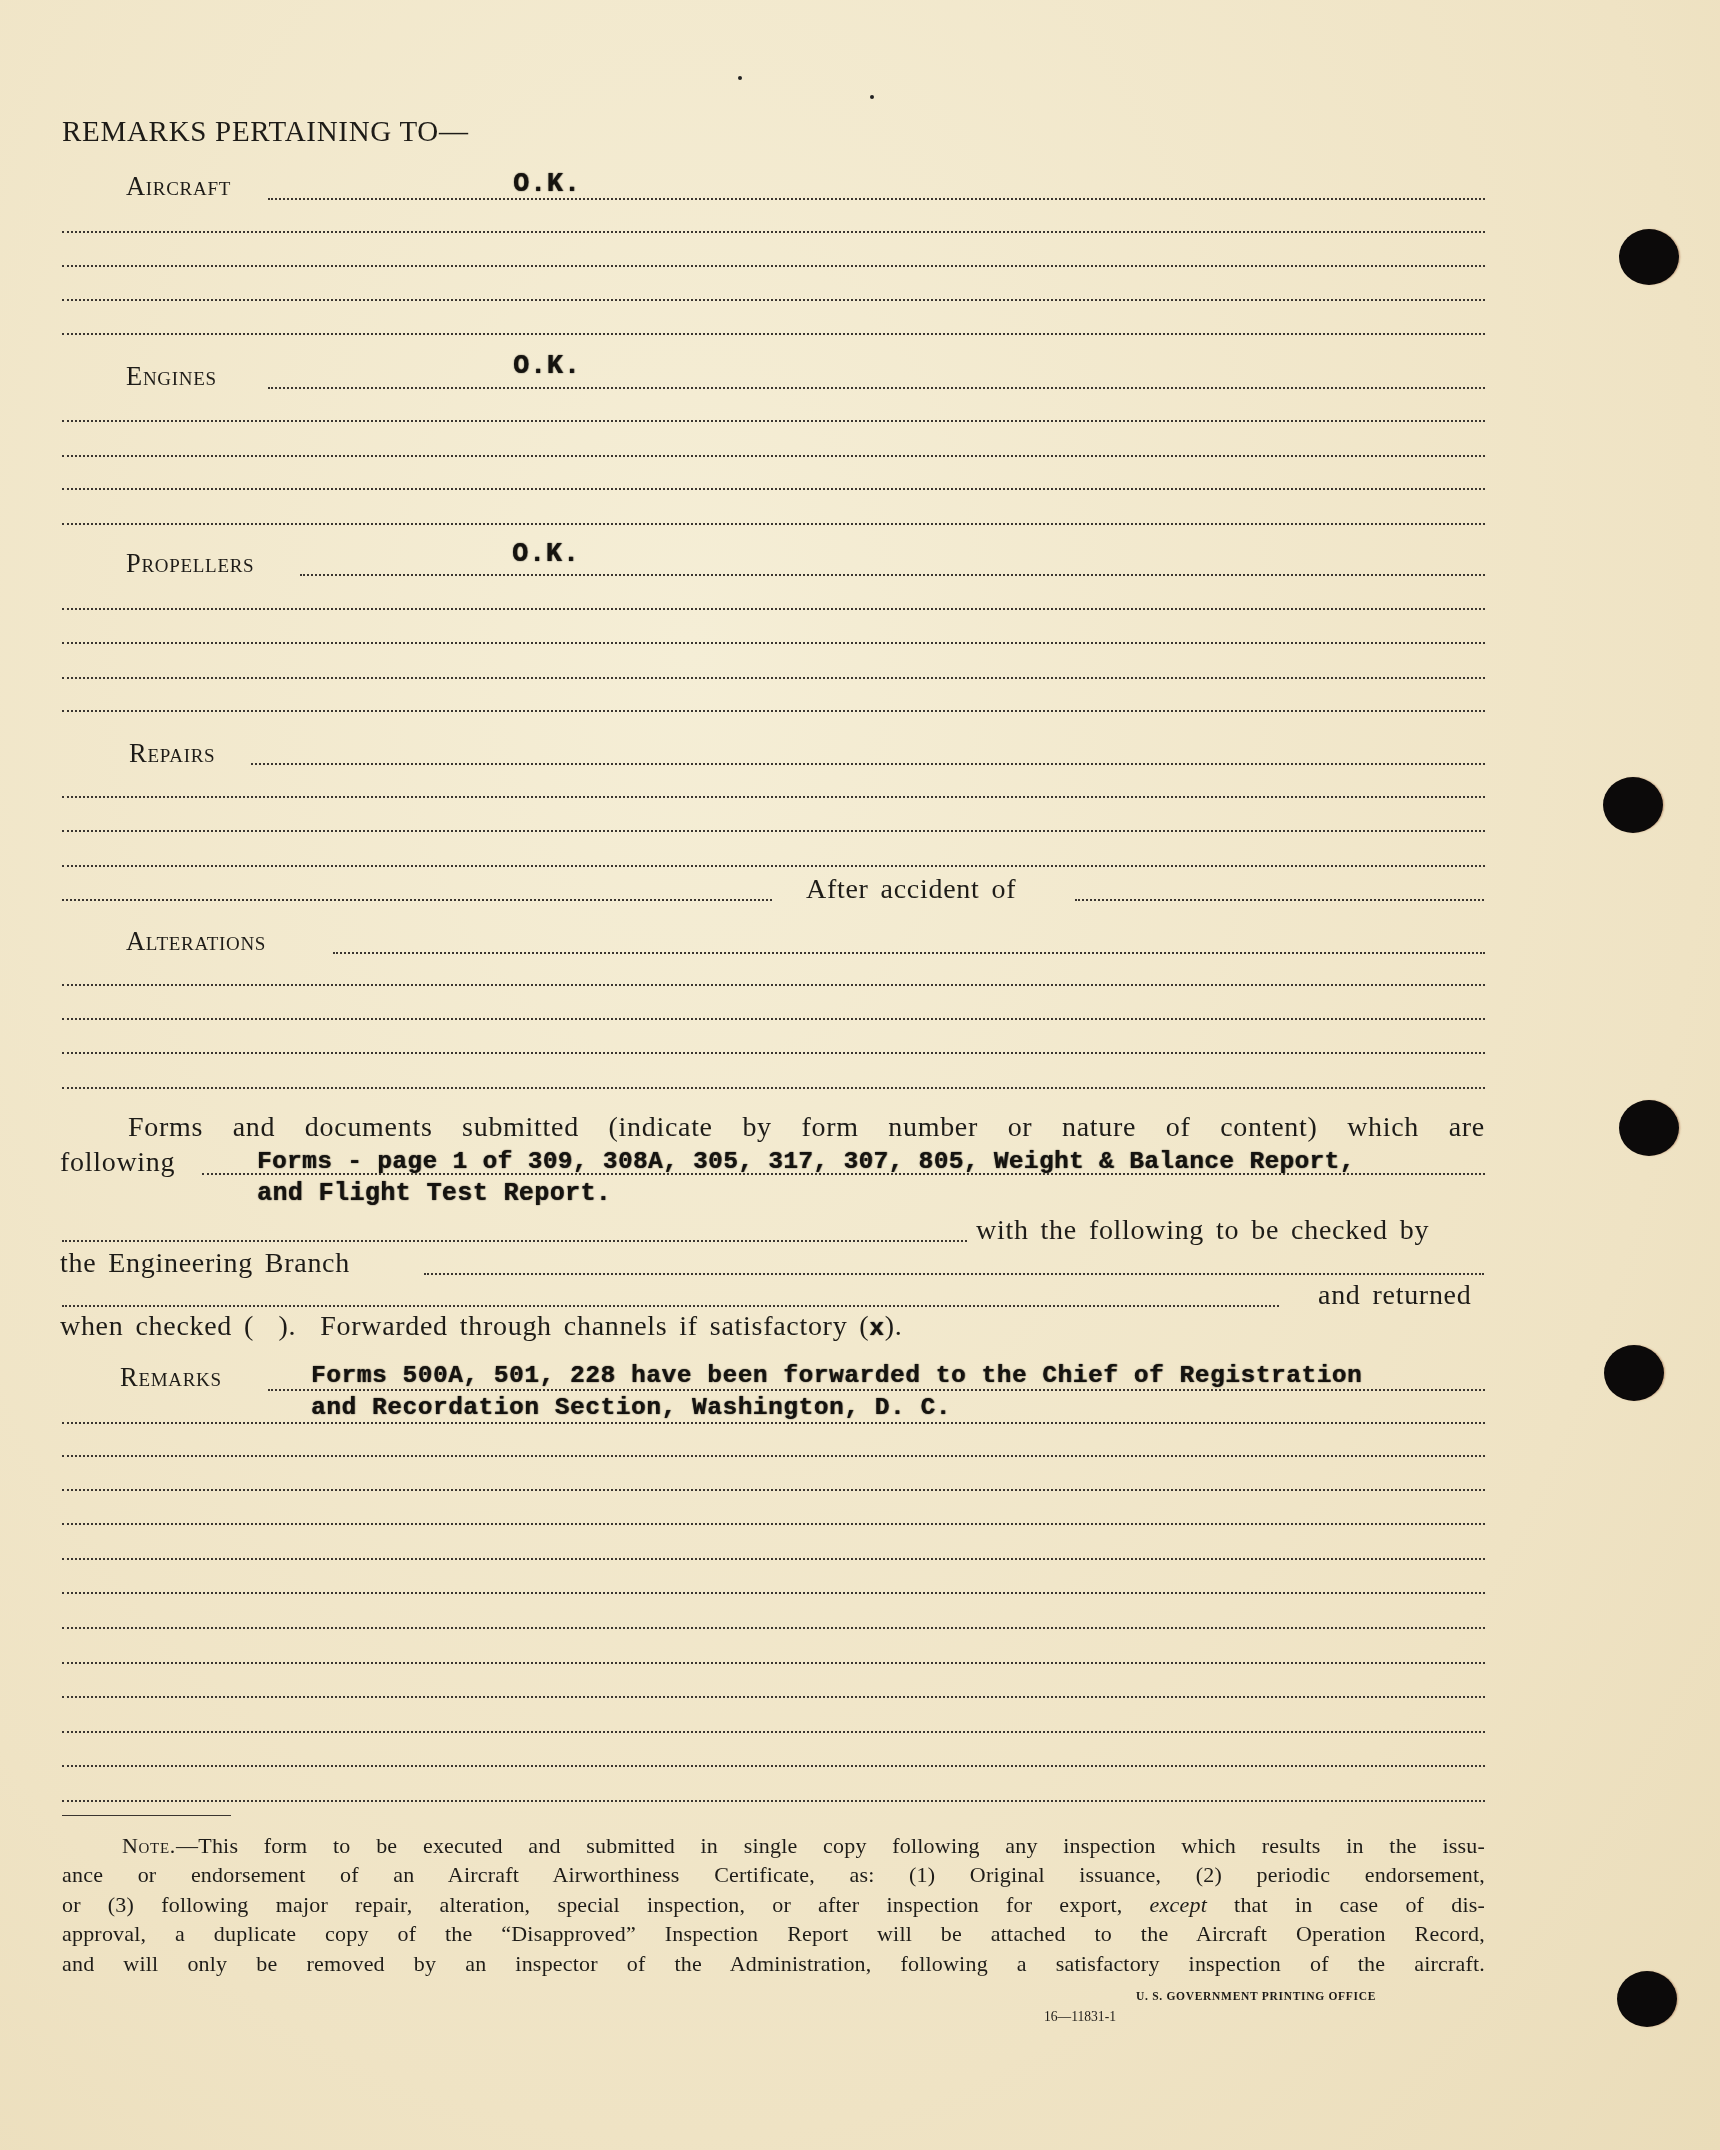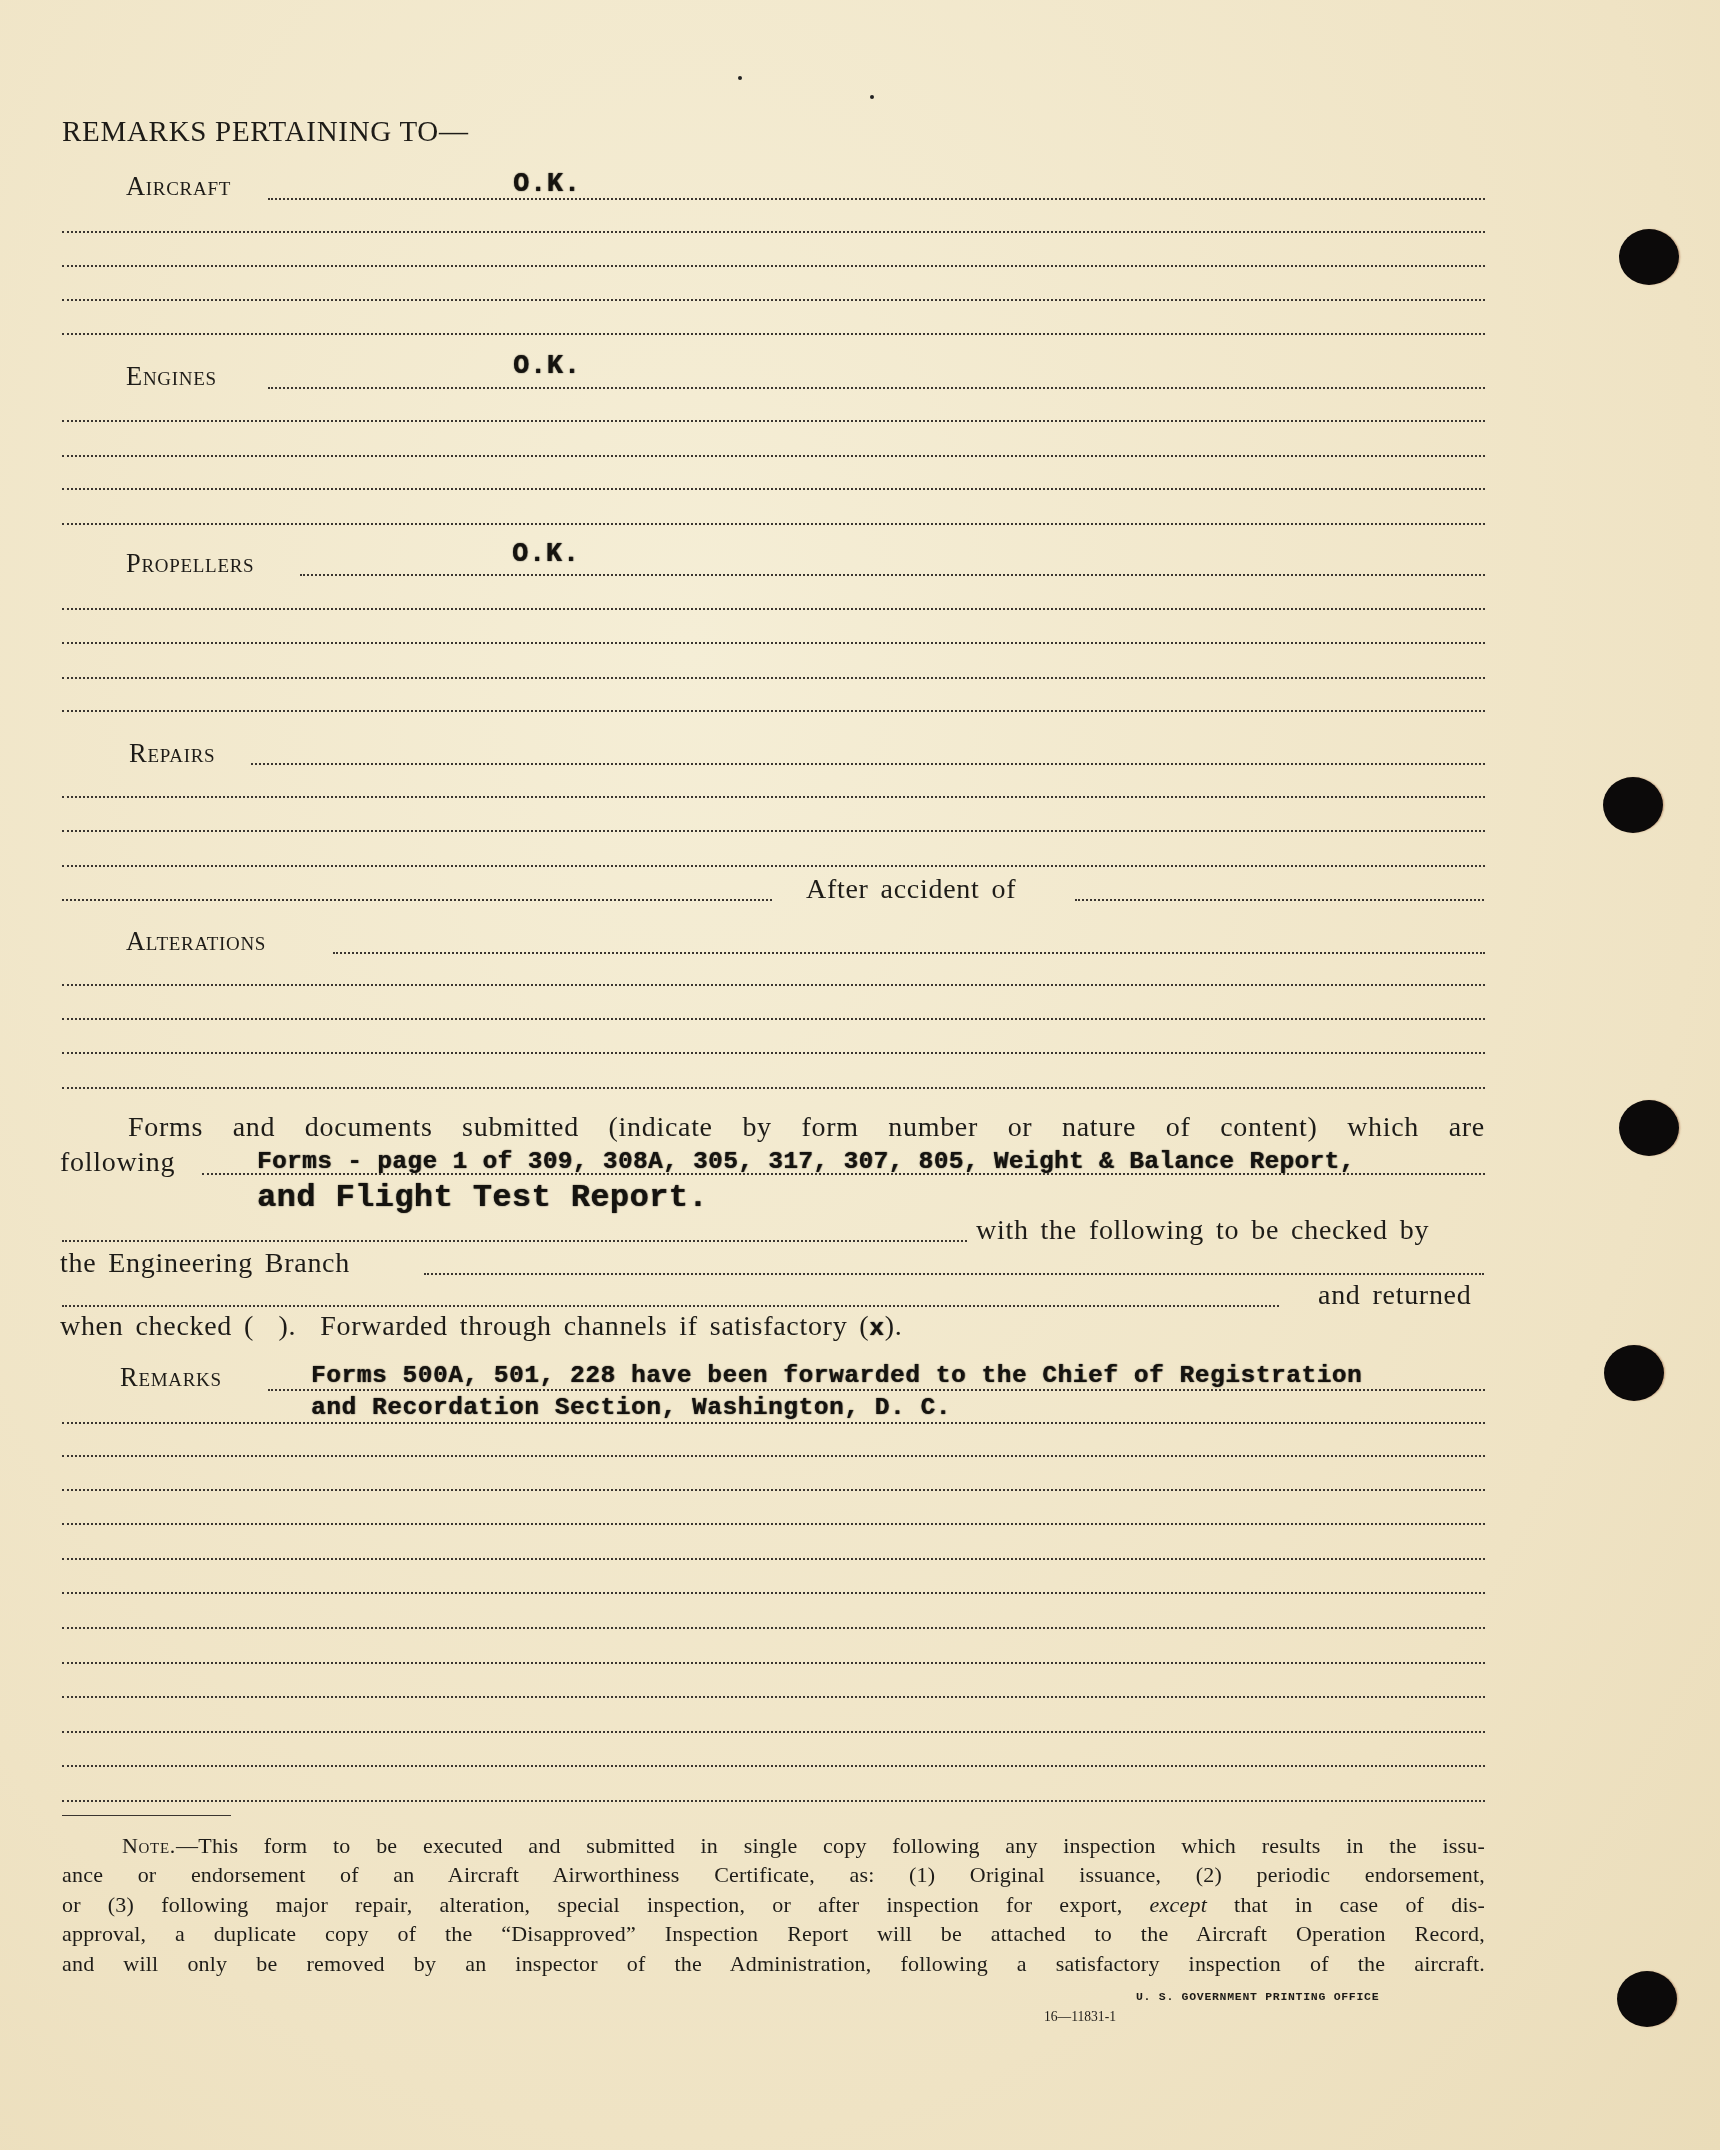--- a/index.html
+++ b/index.html
@@ -21,21 +21,21 @@
   .dotline {
     position: absolute; height: 0;
     border-bottom: 2.2px dotted #3a3530;
   }
   .heading { font-size: 29px; letter-spacing: 0.7px; }
   .label { font-size: 26.5px; }
   .body-text { font-size: 28px; letter-spacing: 0.7px; word-spacing: 4.3px; }
   .note { font-size: 22px; line-height: 29px; text-align: justify; text-align-last: justify; letter-spacing: 0.2px; }
   .note-line { position: absolute; left: 62px; width: 1423px; }
   .footer { font-size: 13.6px; }
-  .footer-gpo { font-family: Liberation Mono, monospace; font-weight: bold; font-size: 11.5px; letter-spacing: 0.7px; text-align: right; }
+  .footer-gpo { font-family: Liberation Serif, serif; font-weight: bold; font-size: 11.5px; letter-spacing: 0.7px; text-align: right; }
   .hole {
     position: absolute; width: 60px; height: 56px; border-radius: 50%;
     background: #0c0a0a; box-shadow: 1.4px 0 1.4px rgba(150,80,40,0.35);
   }
   .speck { position:absolute; width:4.3px; height:4.3px; background:#222; border-radius:50%; }
 </style>
 </head>
 <body>
 
 <div class="speck" style="left:738px; top:76px;"></div>
@@ -81,21 +81,21 @@
 <div class="dotline" style="left:333px; width:1152px; top:952px;"></div>
 <div class="dotline" style="left:62px; width:1423px; top:984px;"></div>
 <div class="dotline" style="left:62px; width:1423px; top:1018px;"></div>
 <div class="dotline" style="left:62px; width:1423px; top:1052px;"></div>
 <div class="dotline" style="left:62px; width:1423px; top:1087px;"></div>
 
 <div class="abs print body-text" style="left:128px; top:1111px; width:1357px; text-align:justify; text-align-last:justify;">Forms and documents submitted (indicate by form number or nature of content) which are</div>
 <div class="abs print body-text" style="left:60px; top:1146px;">following</div>
 <div class="dotline" style="left:202px; width:1283px; top:1173px;"></div>
 <div class="abs type" style="left:257px; top:1148px; font-size:24.4px; letter-spacing:0.4px;">Forms - page 1 of 309, 308A, 305, 317, 307, 805, Weight &amp; Balance Report,</div>
-<div class="abs type" style="left:257px; top:1179px; font-size:32px; letter-spacing:0.4px;">and Flight Test Report.</div>
+<div class="abs type" style="left:257px; top:1179px; font-size:25px; letter-spacing:0.4px;">and Flight Test Report.</div>
 <div class="dotline" style="left:62px; width:905px; top:1240px;"></div>
 <div class="abs print body-text" style="left:976px; top:1214px;">with the following to be checked by</div>
 
 <div class="abs print body-text" style="left:60px; top:1247px;">the Engineering Branch</div>
 <div class="dotline" style="left:424px; width:1060px; top:1273px;"></div>
 <div class="dotline" style="left:62px; width:1217px; top:1305px;"></div>
 <div class="abs print body-text" style="left:1318px; top:1279px;">and returned</div>
 
 <div class="abs print body-text" style="left:60px; top:1310px; white-space:pre;"><span>when checked (</span><span style="display:inline-block; width:24.4px;"></span><span>).  Forwarded through channels if satisfactory (</span><span class="type" style="font-size:24.4px;">x</span><span>).</span></div>
 

